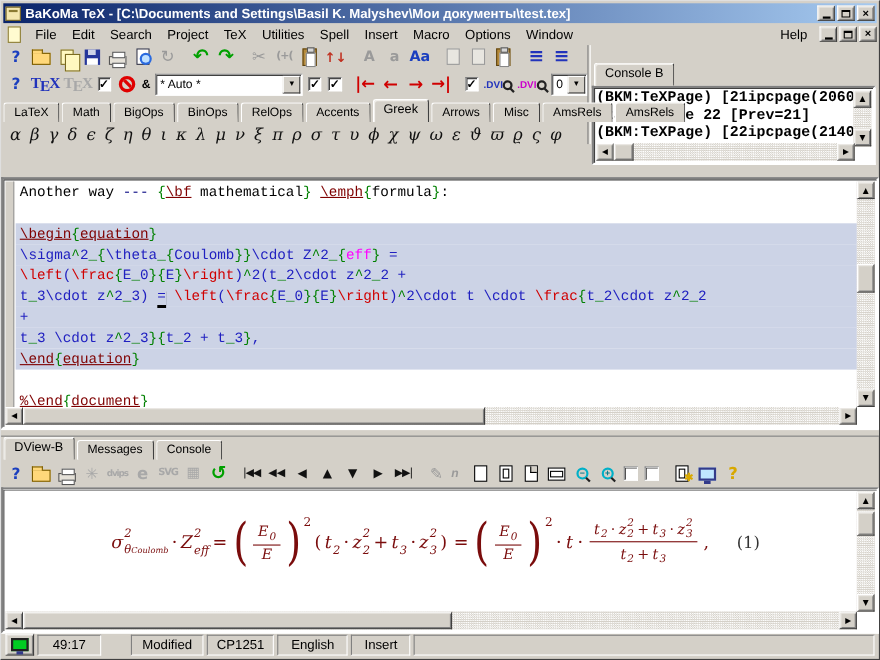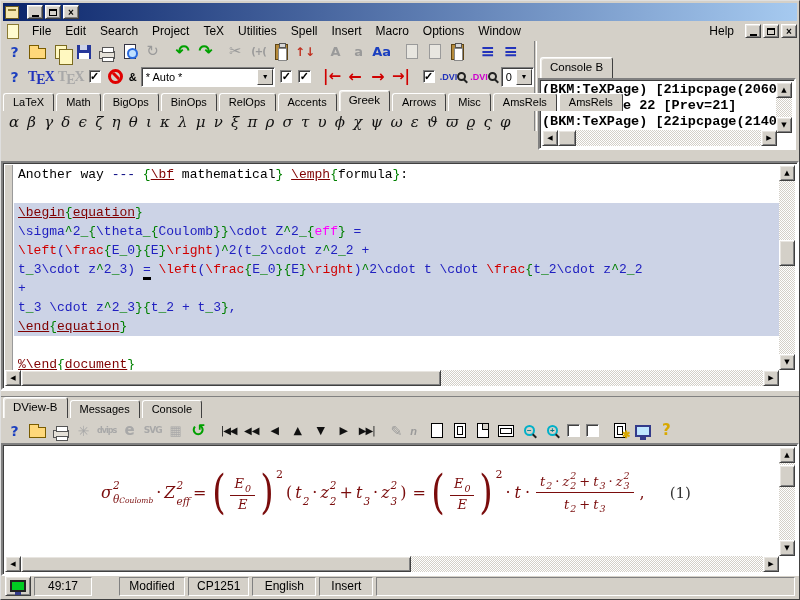--- a/index.html
+++ b/index.html
@@ -80,21 +80,21 @@
   .ic-mag { width:11px; height:11px; border:2px solid #00b0c8; border-radius:50%; position:relative;
             display:flex; align-items:center; justify-content:center; }
   .ic-mag.dark { border-color:#222; width:9px; height:9px; }
   .ic-mag::after { content:""; position:absolute; right:-4px; bottom:-3px; width:5px; height:2px;
                    background:#222; transform:rotate(45deg); }
   .ic-mag .magtxt { font-size:8px; font-weight:bold; color:#007a8a; line-height:1; }
   .ic-noentry { width:15px; height:15px; border:3px solid #e00000; border-radius:50%; position:relative; overflow:hidden; }
   .ic-noentry .slash { position:absolute; left:-2px; top:3px; width:15px; height:3px; background:#e00000; transform:rotate(45deg); }
   .tex-logo { font-family:"Liberation Serif", serif; font-weight:bold; font-size:14px; letter-spacing:-1px; }
   .tex-logo .te { display:inline-block; transform:translateY(3px); }
-  .dvi-wrap { display:flex; align-items:flex-start; }
+  .dvi-wrap { display:flex; align-items:flex-end; }
   .dvi-text { font-size:9px; font-weight:bold; letter-spacing:0; }
   .ic-monitor { width:16px; height:12px; border:2px solid #333a8a; background:#bfe6ff; position:relative; }
   .ic-monitor::after { content:""; position:absolute; left:3px; bottom:-5px; width:6px; height:3px; background:#333a8a; }
   .ic-monitor.green { background:#00cc22; border-color:#222; }
   .relwrap { position:relative; }
   .gearstar { position:absolute; right:-4px; bottom:-2px; color:#d8a800; font-size:10px; font-weight:bold; }
 
   
   .tabbar { position:absolute; display:flex; align-items:flex-end; }
   .tab { height:18px; padding:2px 9px 0 9px; background:#d4d0c8; font-size:11px; white-space:nowrap;
@@ -171,20 +171,21 @@
   .vsep { position:absolute; left:533px; top:40px; width:3px; height:90px;
           border-left:1px solid #808080; border-right:1px solid #fff; }
 </style>
 </head>
 <body>
 
 <div class="app">
 
   <div class="titlebar">
     <span class="app-icon"></span>
+    <span class="title-text">BaKoMa TeX - [C:\Documents and Settings\Basil K. Malyshev\Мои документы\test.tex]</span>
     <span class="winbtns">
       <span class="wbtn raised">
           <span class="min"></span>
         </span>
       <span class="wbtn raised">
           <span class="rest"></span>
         </span>
       <span class="wbtn raised">×</span>
     </span>
   </div>

